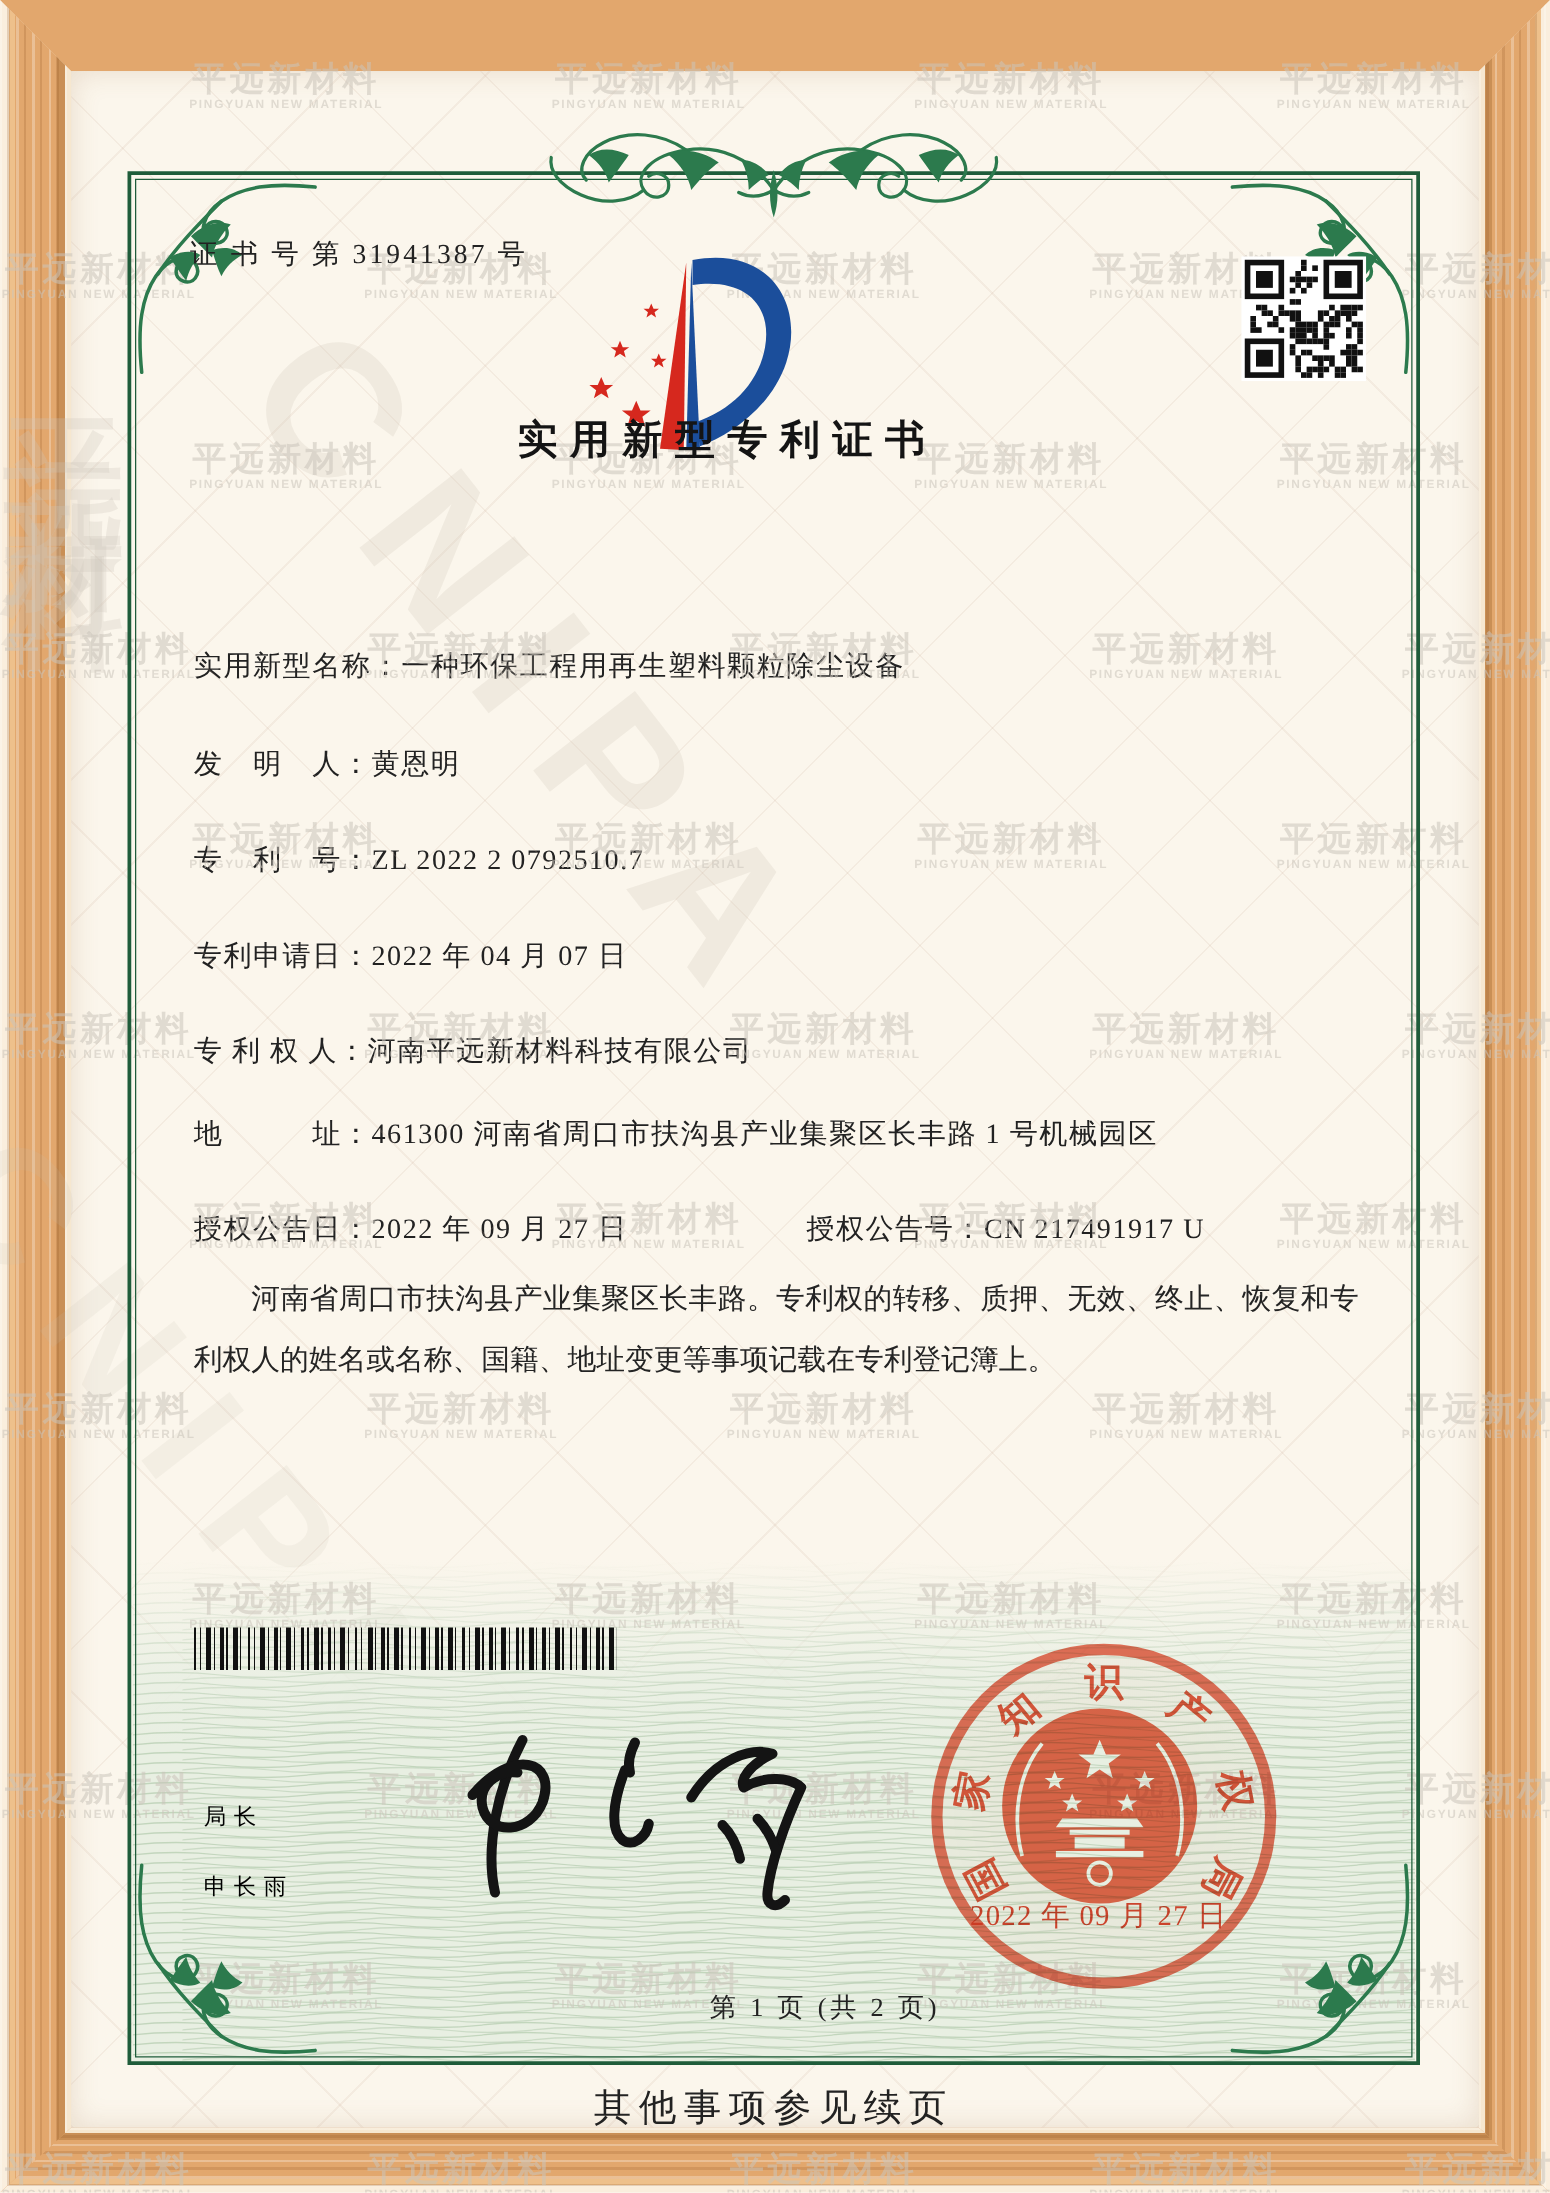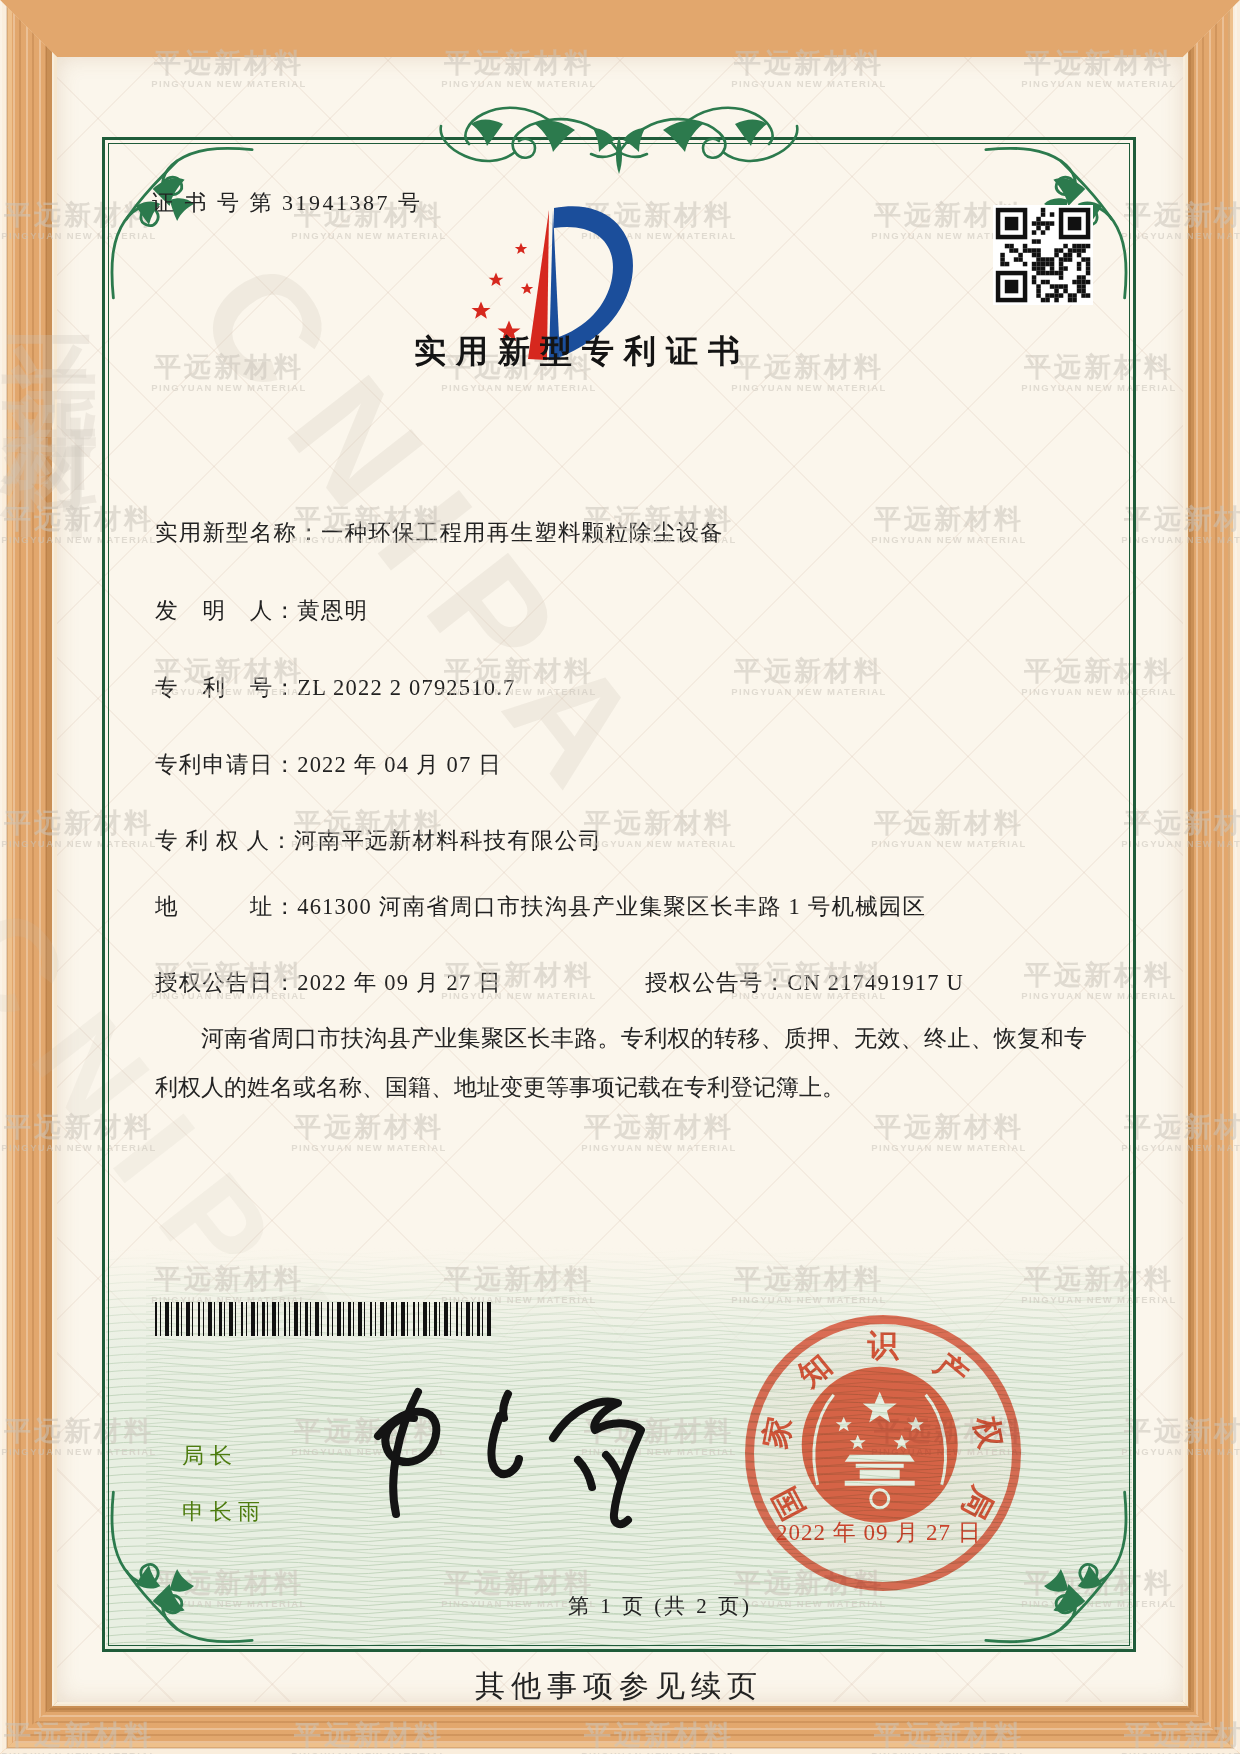--- a/index.html
+++ b/index.html
@@ -74,22 +74,22 @@
   .field .fvalue{max-width:812px;}
   .legal{left:155px;top:1014px;width:932px;font-size:23px;line-height:49px;
     text-align:justify;color:#242424;}
   .legal p{margin:0;text-indent:2em;}
   .barcode{left:155px;top:1302px;width:338px;height:34px;z-index:5;
     background:repeating-linear-gradient(90deg,
       #111 0 2px,rgba(0,0,0,0) 2px 5px,#111 5px 6px,rgba(0,0,0,0) 6px 10px,
       #111 10px 14px,rgba(0,0,0,0) 14px 16px,#111 16px 17px,rgba(0,0,0,0) 17px 21px,
       #111 21px 24px,rgba(0,0,0,0) 24px 26px,#111 26px 27px,rgba(0,0,0,0) 27px 31px,
       #111 31px 35px,rgba(0,0,0,0) 35px 37px,#111 37px 38px,rgba(0,0,0,0) 38px 43px);}
-  .signer{position:absolute;left:182px;font-family:"Liberation Sans","DejaVu Sans",sans-serif;
-    font-size:22px;letter-spacing:6px;color:#4d7c0f;z-index:5;}
+  .signer{position:absolute;left:163px;font-family:"Liberation Sans","DejaVu Sans",sans-serif;
+    font-size:18px;letter-spacing:6px;color:#000000;z-index:5;}
   .page-num{left:102px;top:1592px;width:1116px;text-align:center;font-size:21px;
     letter-spacing:3px;color:#222;}
   .cont-note{left:102px;top:1666px;width:1034px;text-align:center;font-size:30px;
     letter-spacing:6px;color:#222;z-index:5;}
   
   .seal{left:745px;top:1315px;width:276px;height:276px;z-index:6;mix-blend-mode:multiply;pointer-events:none;}
   .seal .ring{position:absolute;inset:0;border:9px solid rgba(231,86,58,.82);border-radius:50%;
     background:radial-gradient(circle,rgba(240,120,90,.07),rgba(240,120,90,.02));box-sizing:border-box;}
   .seal .schar{position:absolute;left:50%;top:50%;font-size:31px;font-weight:700;
     color:rgba(228,76,48,.92);transform-origin:center;}

